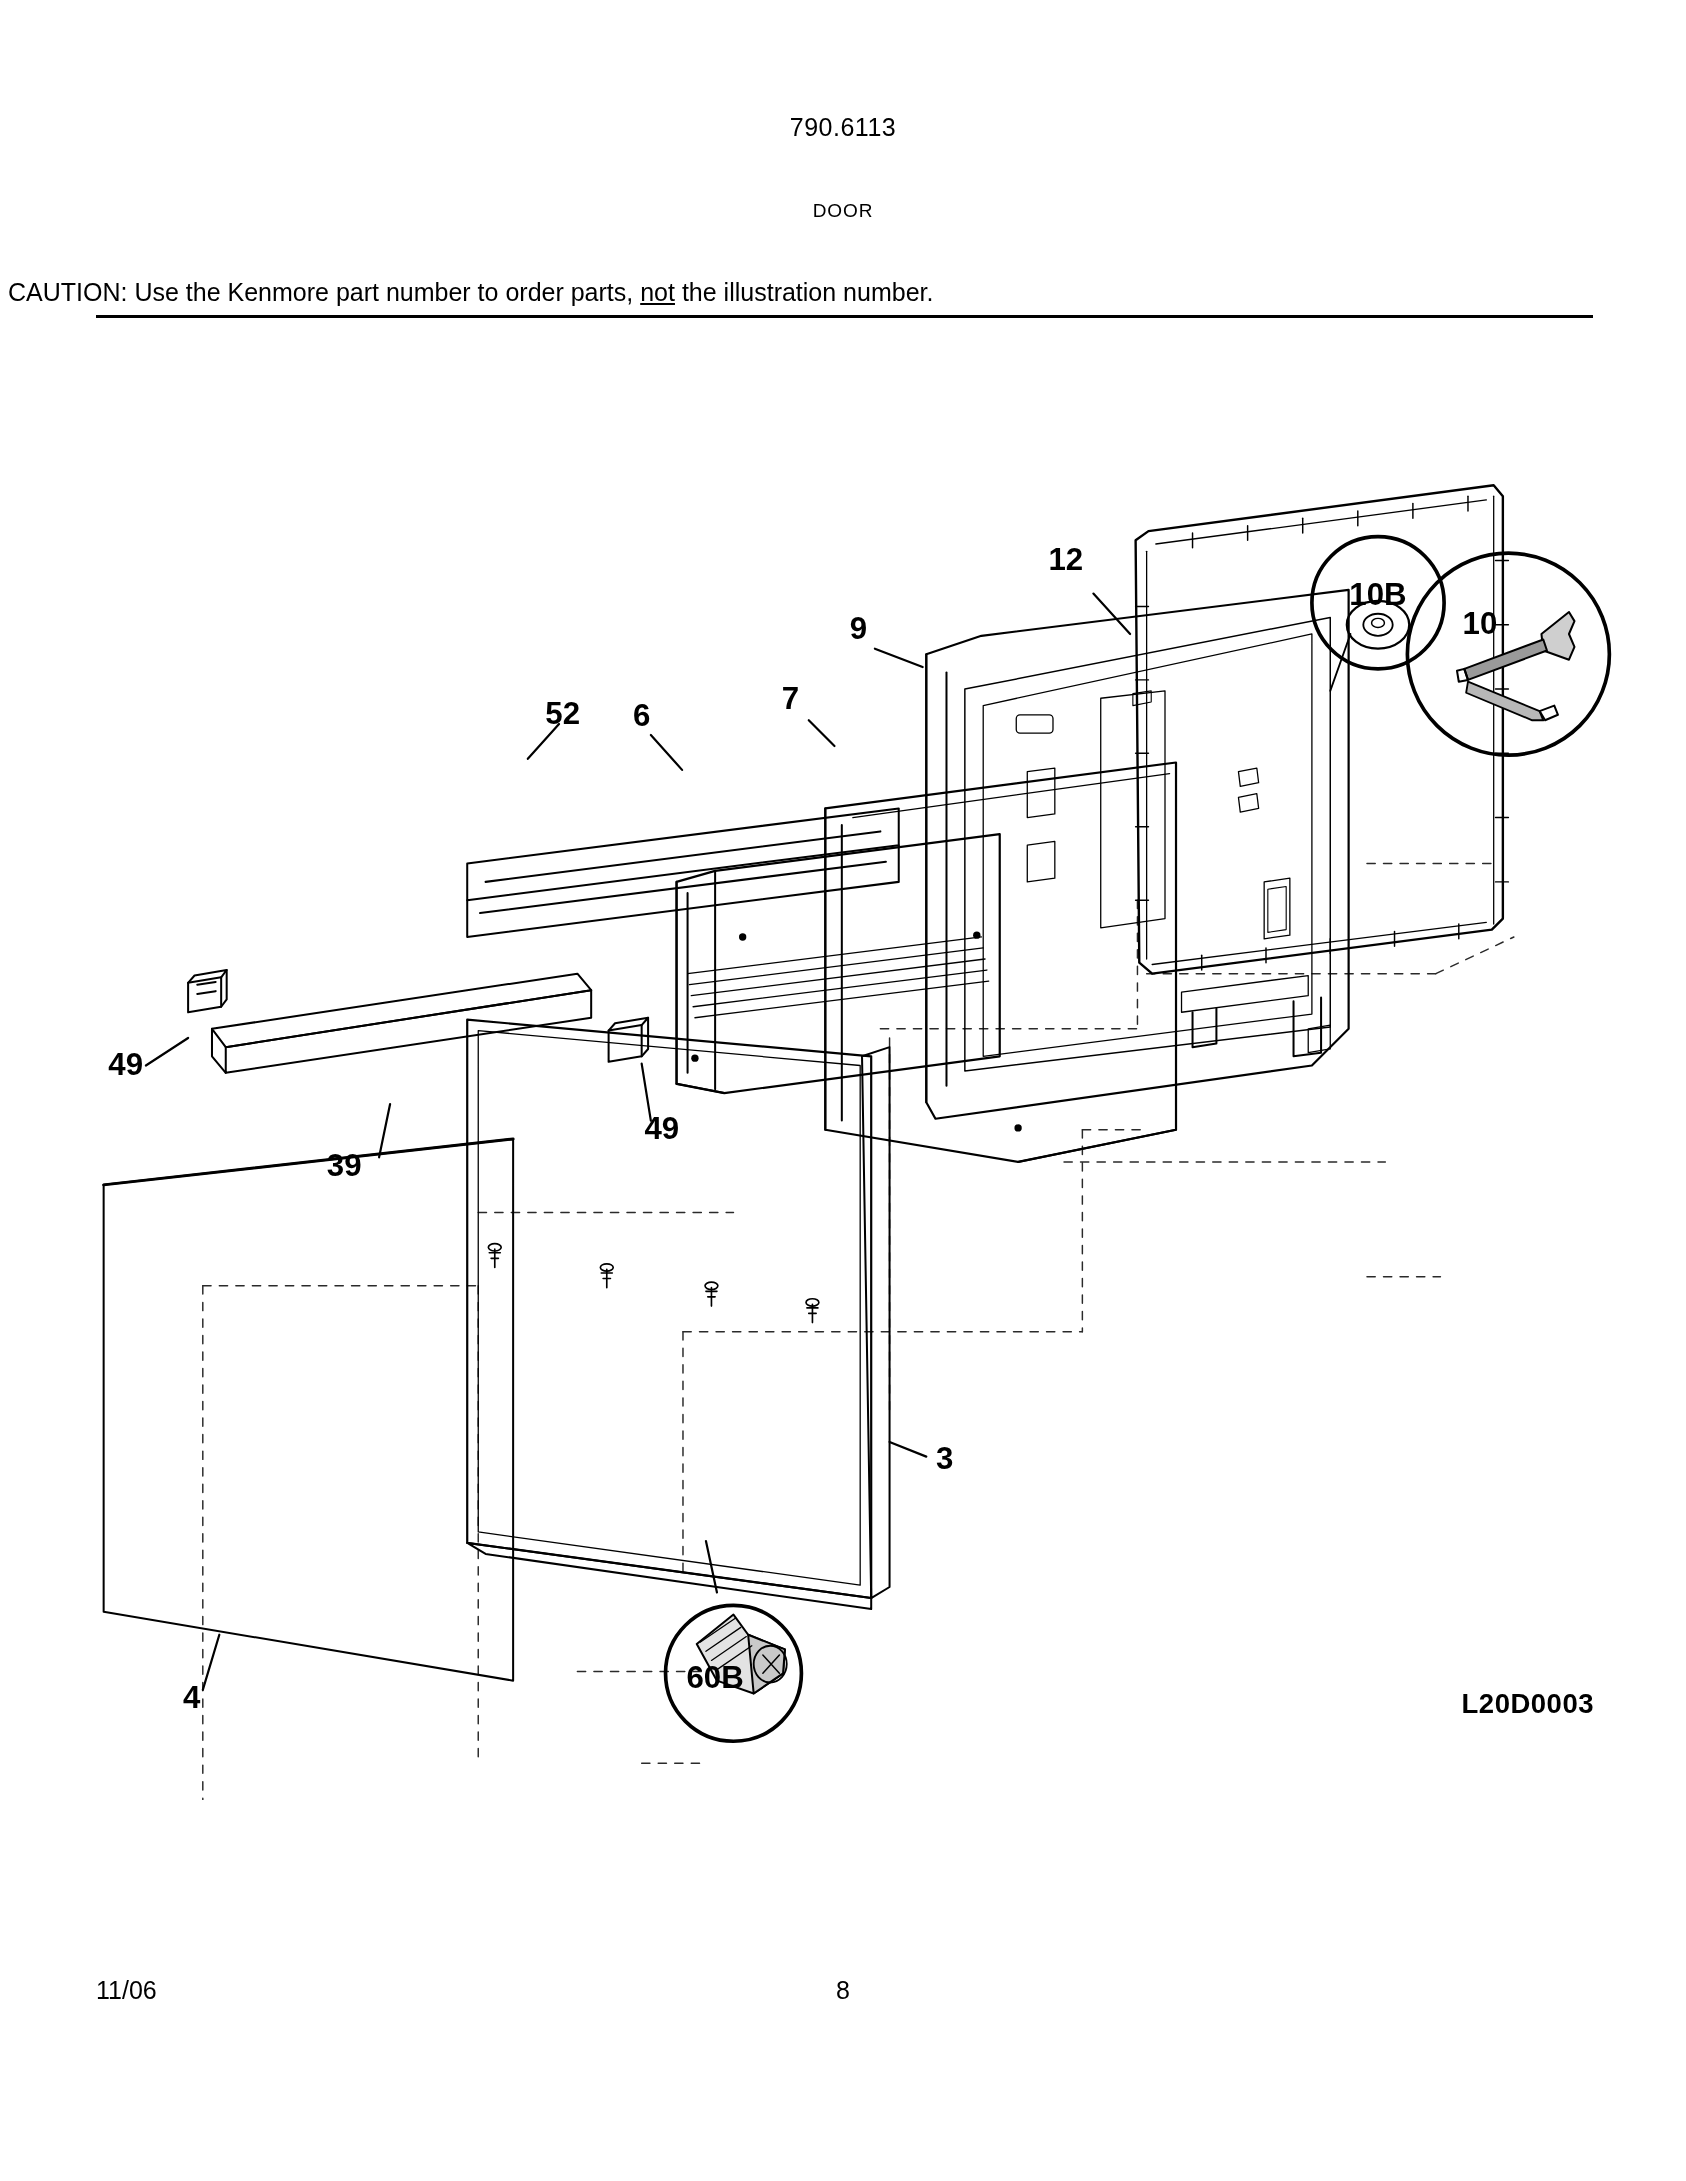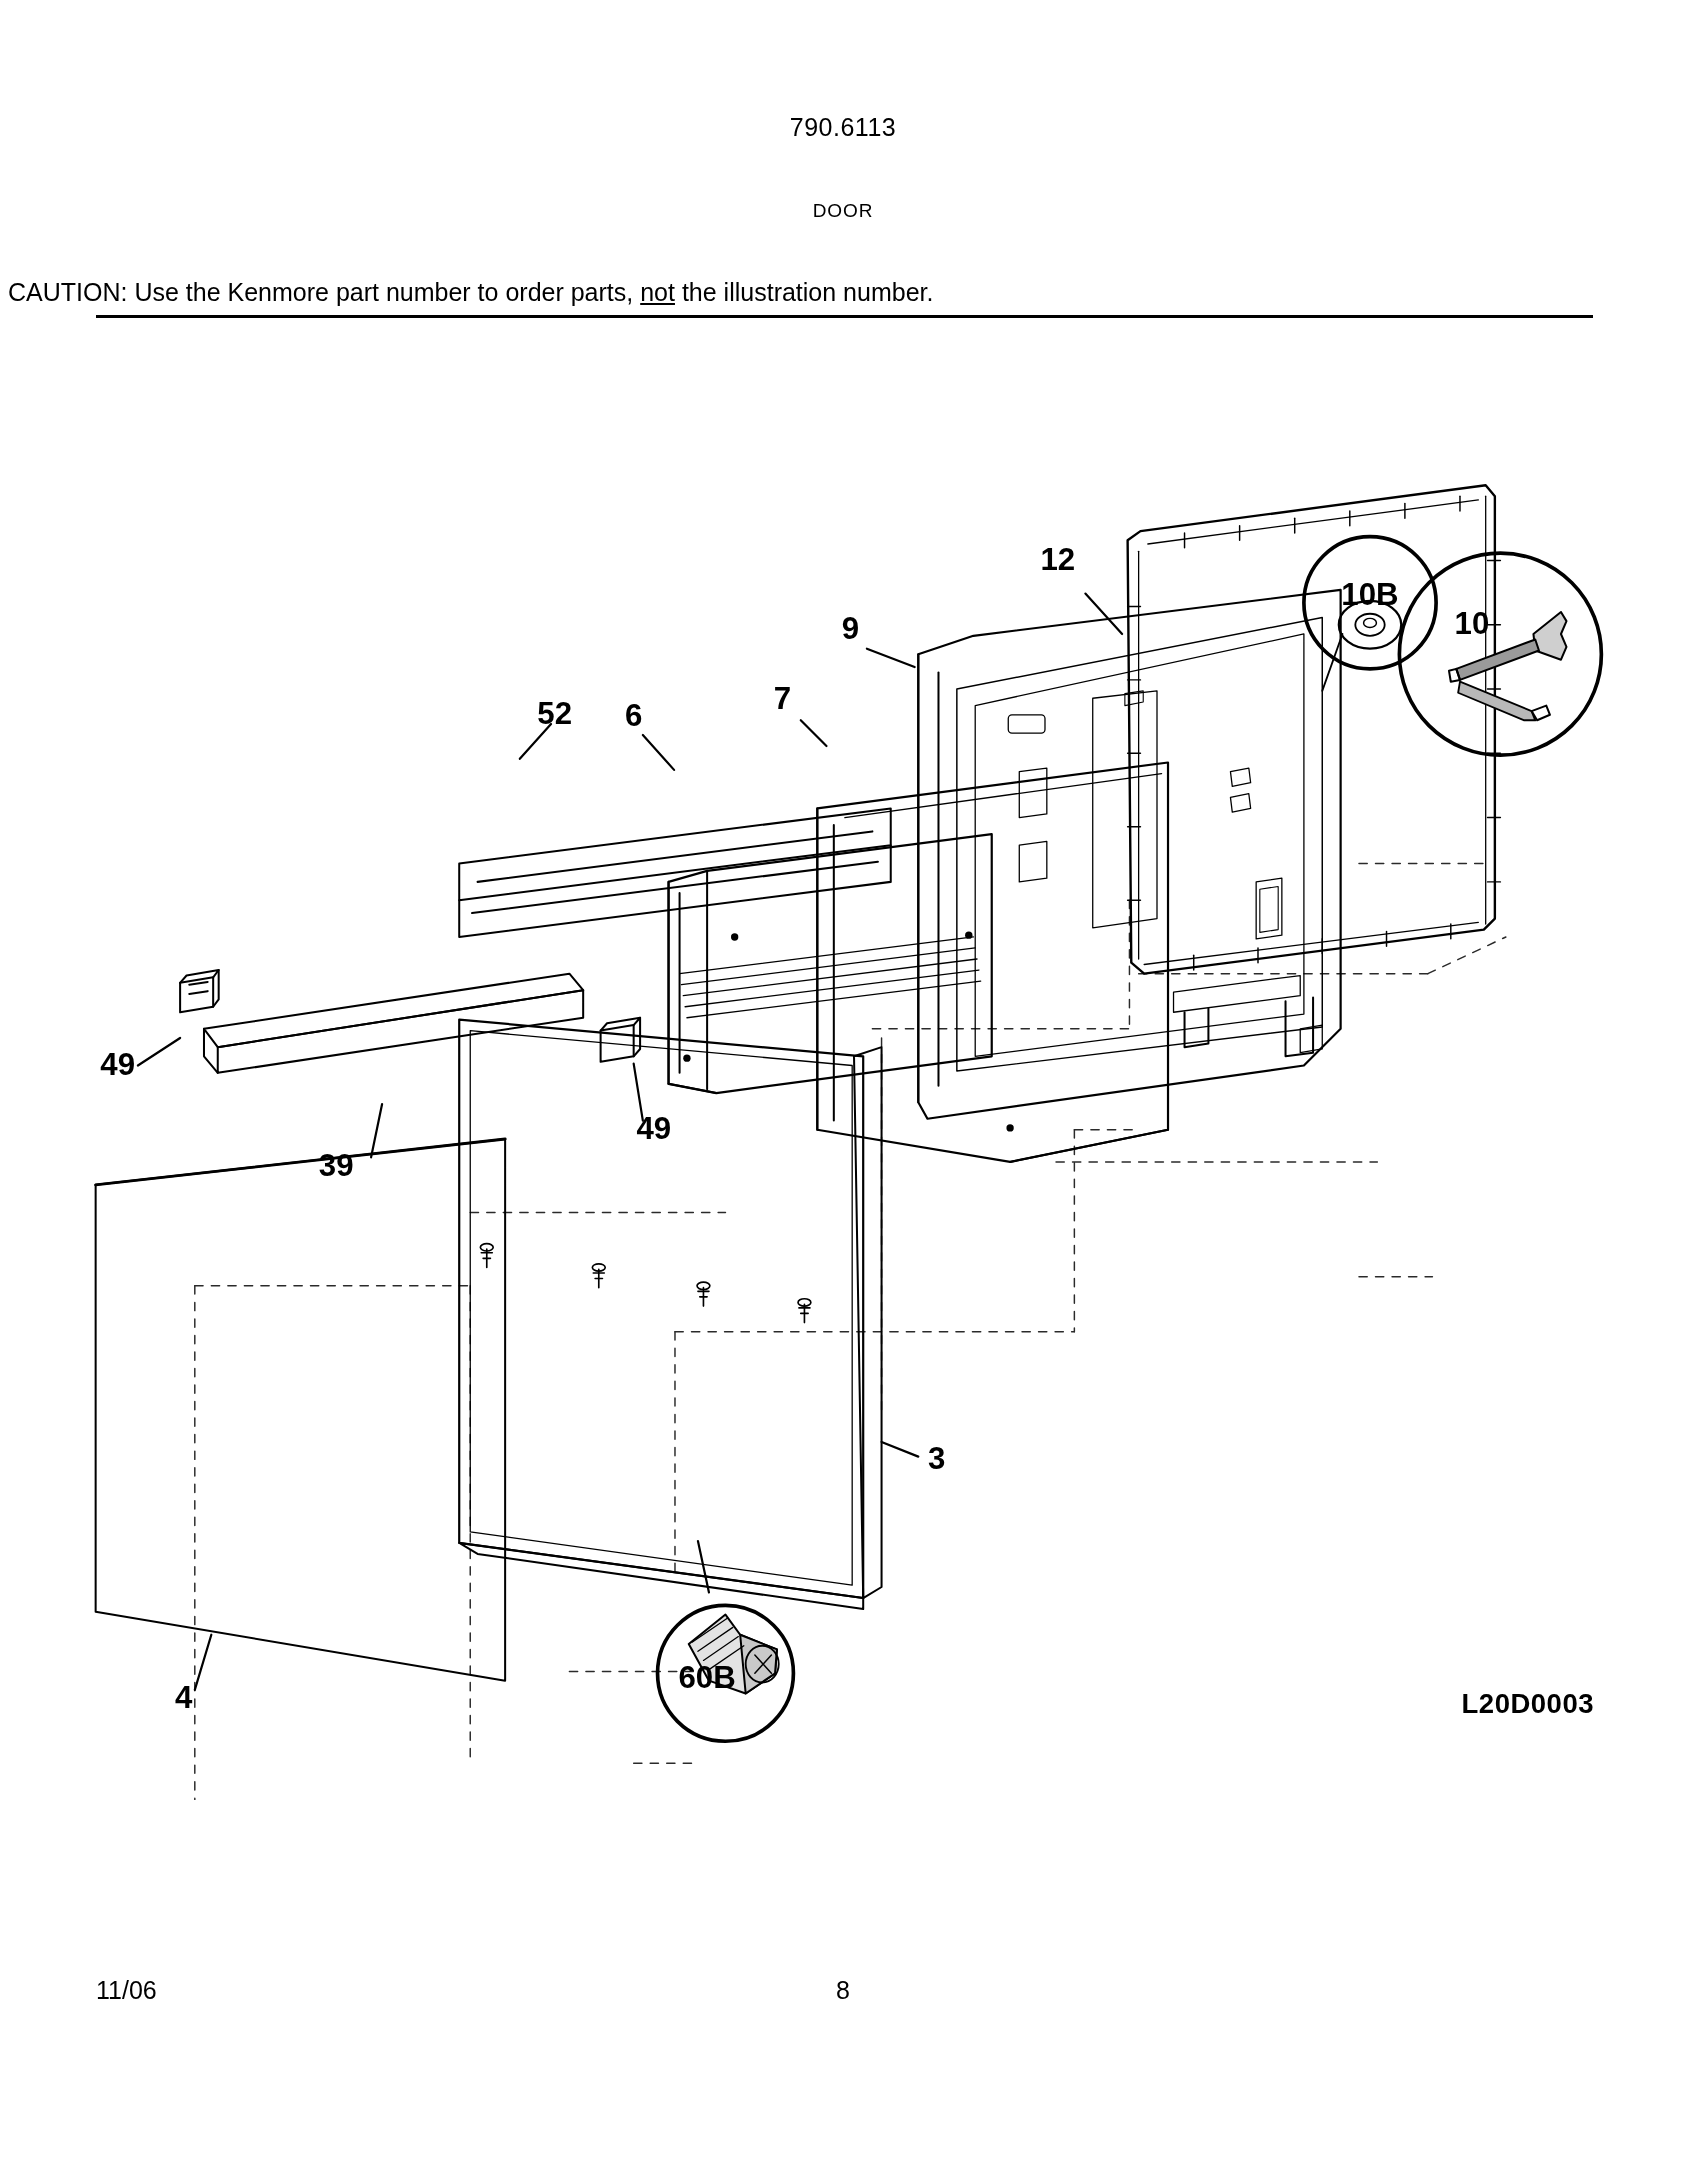--- a/index.html
+++ b/index.html
@@ -54,21 +54,21 @@
   .rule {
     position: absolute;
     left: 96px;
     top: 315px;
     width: 1497px;
     height: 2.8px;
     background: #000000;
   }
   .figure-wrap {
     position: absolute;
-    left: 0;
+    left: 8px;
     top: 331px;
     width: 1482px;
     height: 1469px;
   }
   .figure-code {
     position: absolute;
     right: 92px;
     top: 1688px;
     font-size: 27.5px;
     font-weight: bold;

